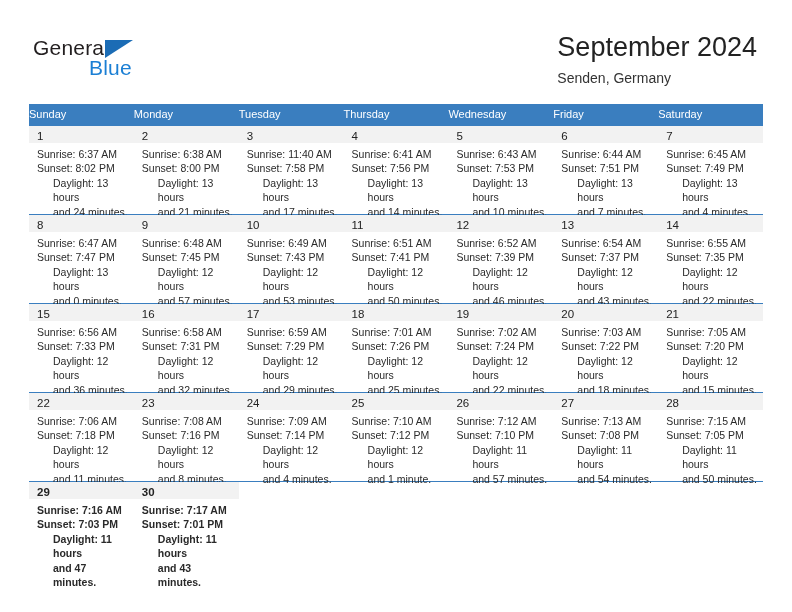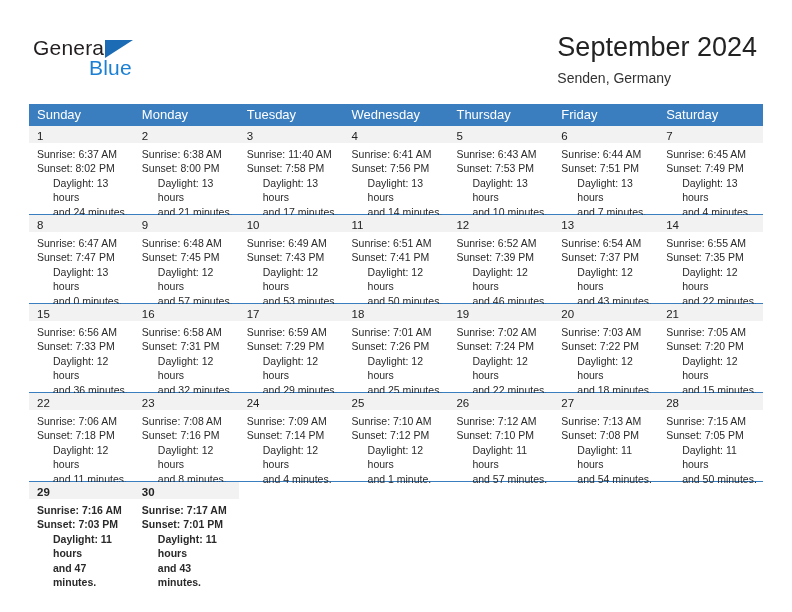--- a/index.html
+++ b/index.html
@@ -91,23 +91,22 @@
     width: 734px;
   }
   .dow-row {
     display: flex;
     background: #3a7ebf;
     height: 21px;
   }
   .dow {
     flex: 1 1 0;
     color: #ffffff;
-    font-size: 13px;
+    font-size: 11px;
     line-height: 21px;
-    padding-left: 8px;
     box-sizing: border-box;
     white-space: nowrap;
   }
 
   .week {
     display: flex;
     border-top: 1px solid #3a7ebf;
     height: 89px;
     box-sizing: border-box;
   }
@@ -173,22 +172,22 @@
     </div>
 
   </div>
 
   <div class="calendar">
 
     <div class="dow-row">
       <div class="dow">Sunday</div>
       <div class="dow">Monday</div>
       <div class="dow">Tuesday</div>
+      <div class="dow">Thursday</div>
       <div class="dow">Wednesday</div>
-      <div class="dow">Thursday</div>
       <div class="dow">Friday</div>
       <div class="dow">Saturday</div>
     </div>
 
     <div class="week">
       <div class="cell">
         <div class="daynum-band"><span class="daynum">1</span></div>
         <div class="cell-body">
           <div class="cell-line">Sunrise: 6:37 AM</div>
           <div class="cell-line">Sunset: 8:02 PM</div>

